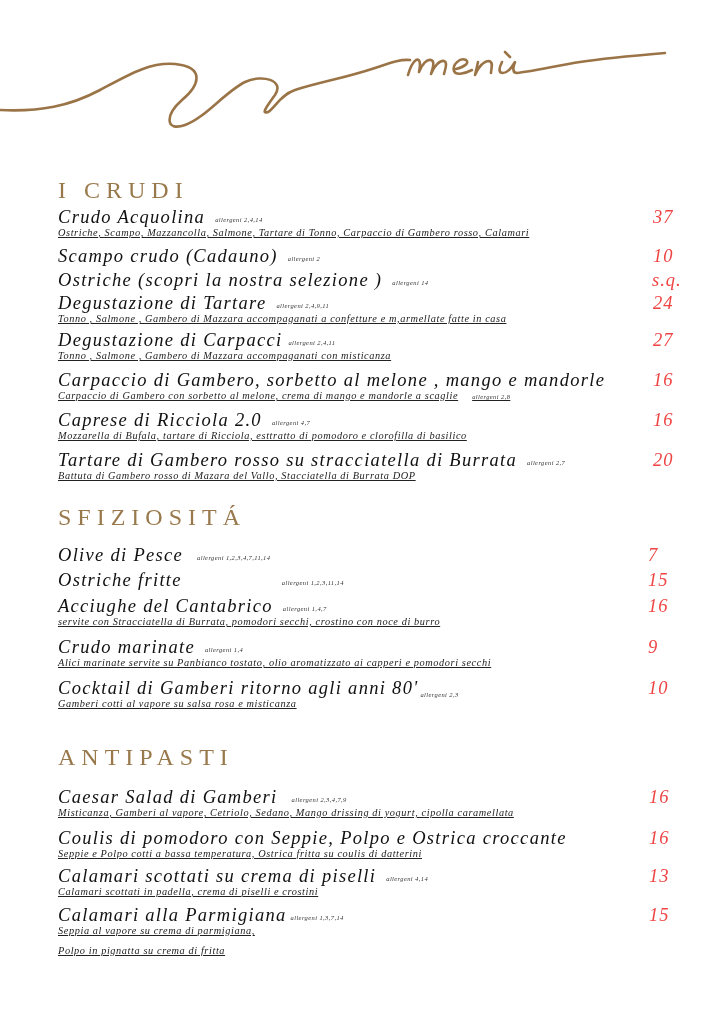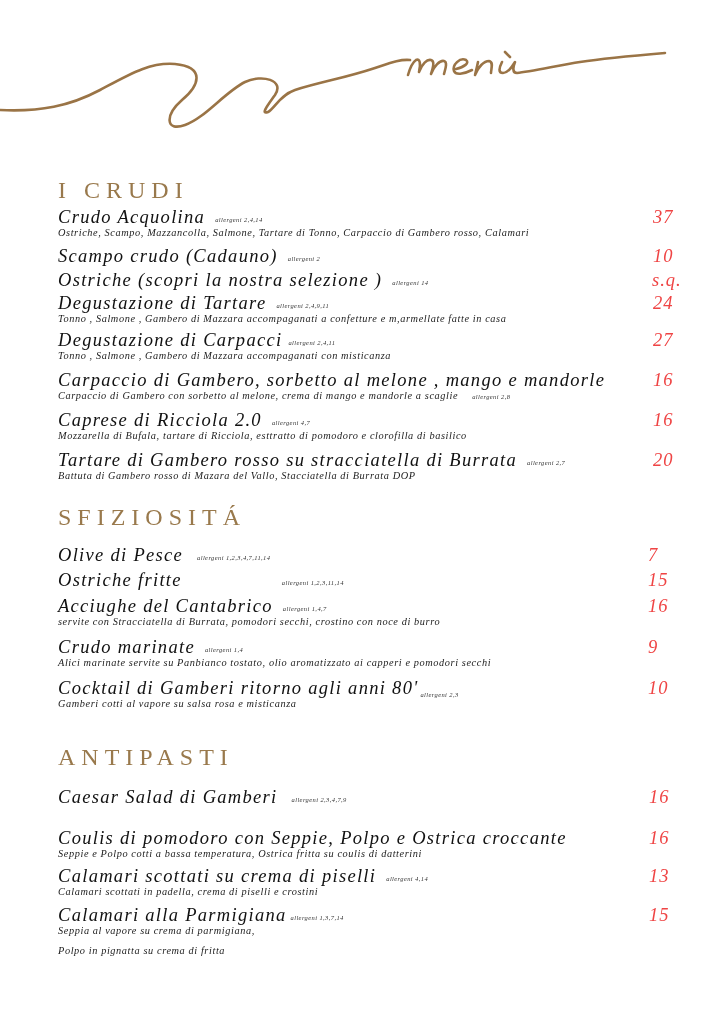--- a/index.html
+++ b/index.html
@@ -24,21 +24,21 @@
       font-style: italic; font-size: 6.5px; letter-spacing: 0.4px; color: #333;
       margin-left: 10px; vertical-align: 1px;
     }
     .allergens.tight { margin-left: 2px; vertical-align: -3px; }
     .price {
       position: absolute; top: 0; font-style: italic; font-size: 18.5px;
       letter-spacing: 1px; color: #ef4444;
     }
     .desc {
       font-style: italic; font-size: 10.3px; letter-spacing: 0.6px; color: #222;
-      white-space: nowrap; line-height: 12px; margin-top: -2px;
+      white-space: nowrap; line-height: 12px; margin-top: -2px; text-decoration: underline;
     }
     .desc .allergens { margin-left: 14px; vertical-align: 0; }
   </style>
 </head>
 <body>
 
 <svg class="header-logo" viewBox="0 0 710 110" xmlns="http://www.w3.org/2000/svg">
   <title>menù</title>
   <g fill="none" stroke="#9a7446" stroke-width="2.6" stroke-linecap="round" stroke-linejoin="round">
 
@@ -159,20 +159,21 @@
   <div class="desc">Gamberi cotti al vapore su salsa rosa e misticanza</div>
 </div>
 
 <h2 class="section-title" style="top:744px">ANTIPASTI</h2>
 
 <div class="item" style="top:787px">
   <div class="item-row">
     <span class="item-name">Caesar Salad di Gamberi</span><span class="allergens" style="margin-left:14px">allergeni 2,3,4,7,9</span>
     <span class="price" style="left:591px">16</span>
   </div>
+  <div class="desc">Misticanza, Gamberi al vapore, Cetriolo, Sedano, Mango drissing di yogurt, cipolla caramellata</div>
 </div>
 
 <div class="item" style="top:828px">
   <div class="item-row">
     <span class="item-name">Coulis di pomodoro con Seppie, Polpo e Ostrica croccante</span>
     <span class="price" style="left:591px">16</span>
   </div>
   <div class="desc">Seppie e Polpo cotti a bassa temperatura,  Ostrica fritta  su coulis di datterini</div>
 </div>
 

